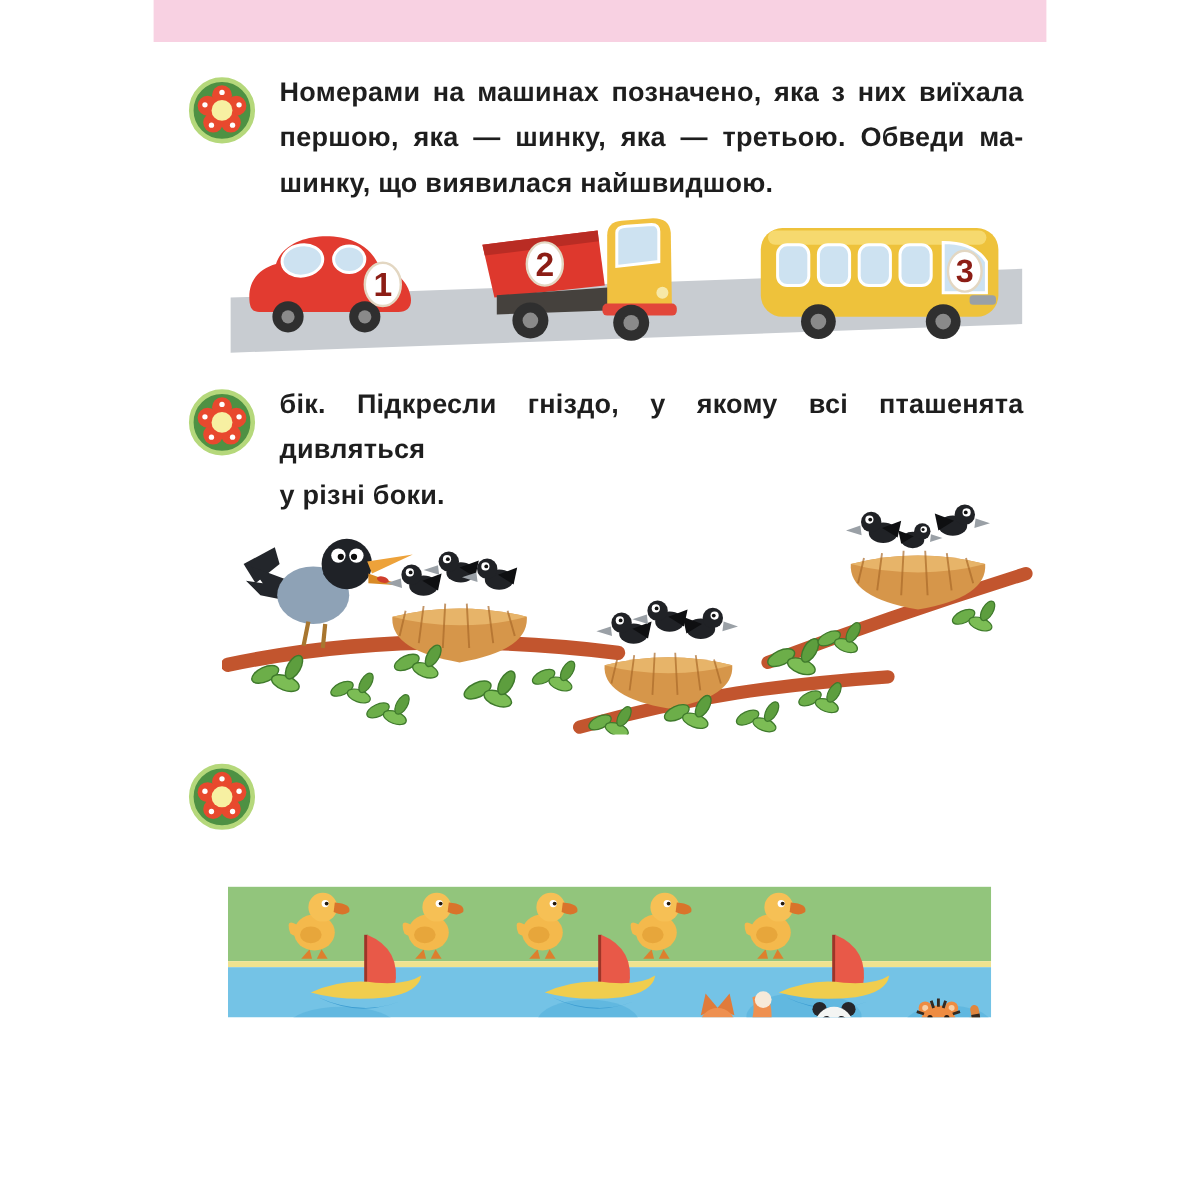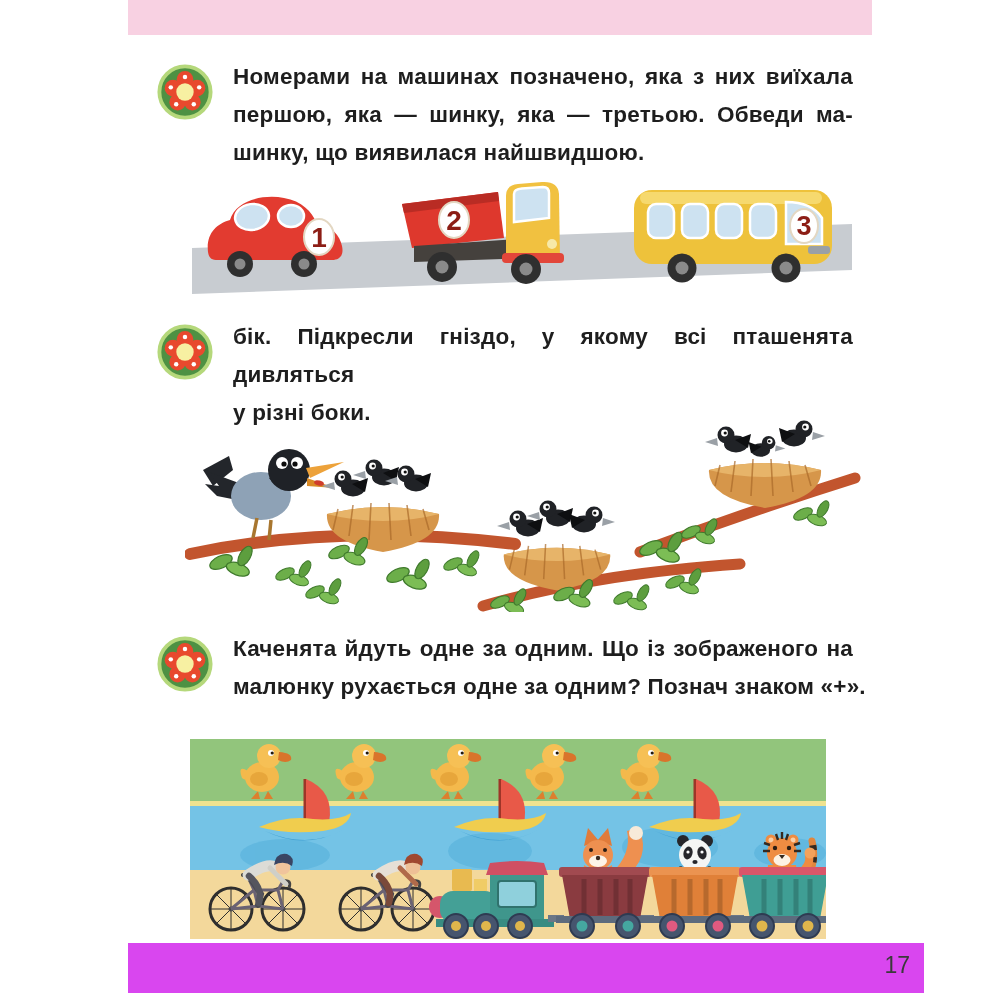--- a/index.html
+++ b/index.html
@@ -1,17 +1,17 @@
 <!DOCTYPE html>
 <html><head>
 <meta charset="utf-8">
 <style>
   html,body { margin:0; padding:0; background:#ffffff; }
   .page {
-    position:relative; width:1000px; height:1000px; background:#ffffff; overflow:hidden;
+    position:relative; width:1000px; height:848px; background:#ffffff; overflow:hidden;
     font-family:"Liberation Sans","DejaVu Sans",sans-serif; color:#1e1e1e;text-decoration:underline;
   }
   .top-bar { position:absolute; left:128px; top:0; width:744px; height:35px; background:#f8d1e2; }
   .bottom-bar { position:absolute; left:128px; top:943px; width:756px; height:50px; background:#d946ef;padding-left:40px; }
   .page-num { position:absolute; right:14px; top:9px; font-size:23px; color:#3a3a3a; }
 
   .task { position:absolute; left:156px; width:700px; }
   .badge { position:absolute; left:0; top:5px; width:58px; height:58px; }
   .task-text { margin-left:77px; width:620px; font-size:22.5px; line-height:38px; font-weight:600; letter-spacing:.2px; }
   .line { display:block; white-space:nowrap; }
@@ -229,24 +229,20 @@
         </g>
         <circle cx="30" cy="30" r="9" fill="#f7f0a2"></circle>
         <g fill="#ffffff">
           <circle cx="30" cy="14.5" r="2.3"></circle>
             <circle cx="44.7" cy="25.2" r="2.3"></circle>
           <circle cx="39.1" cy="42.7" r="2.3"></circle>
             <circle cx="20.9" cy="42.7" r="2.3"></circle>
           <circle cx="15.3" cy="25.2" r="2.3"></circle>
         </g>
       </svg>
-    </div>
-    <div class="task-text">
-      <span class="line j">Каченята йдуть одне за одним. Що із зображеного на</span>
-      <span class="line">малюнку рухається одне за одним? Познач знаком «+».</span>
     </div>
   </section>
 
   <div class="illus" id="illus-parade">
     <svg viewBox="0 0 636 206" width="636" height="206">
       <defs>
         <g id="duck">
           <path d="M-4,-6 L-11,2 L-2,2 Z" fill="#dd7f2e"></path>
           <path d="M6,-6 L2,2 L11,2 Z" fill="#dd7f2e"></path>
           <path d="M-14,-26 Q-25,-33 -20,-19 Q-16,-15 -11,-20 Z" fill="#f4b94c"></path>

